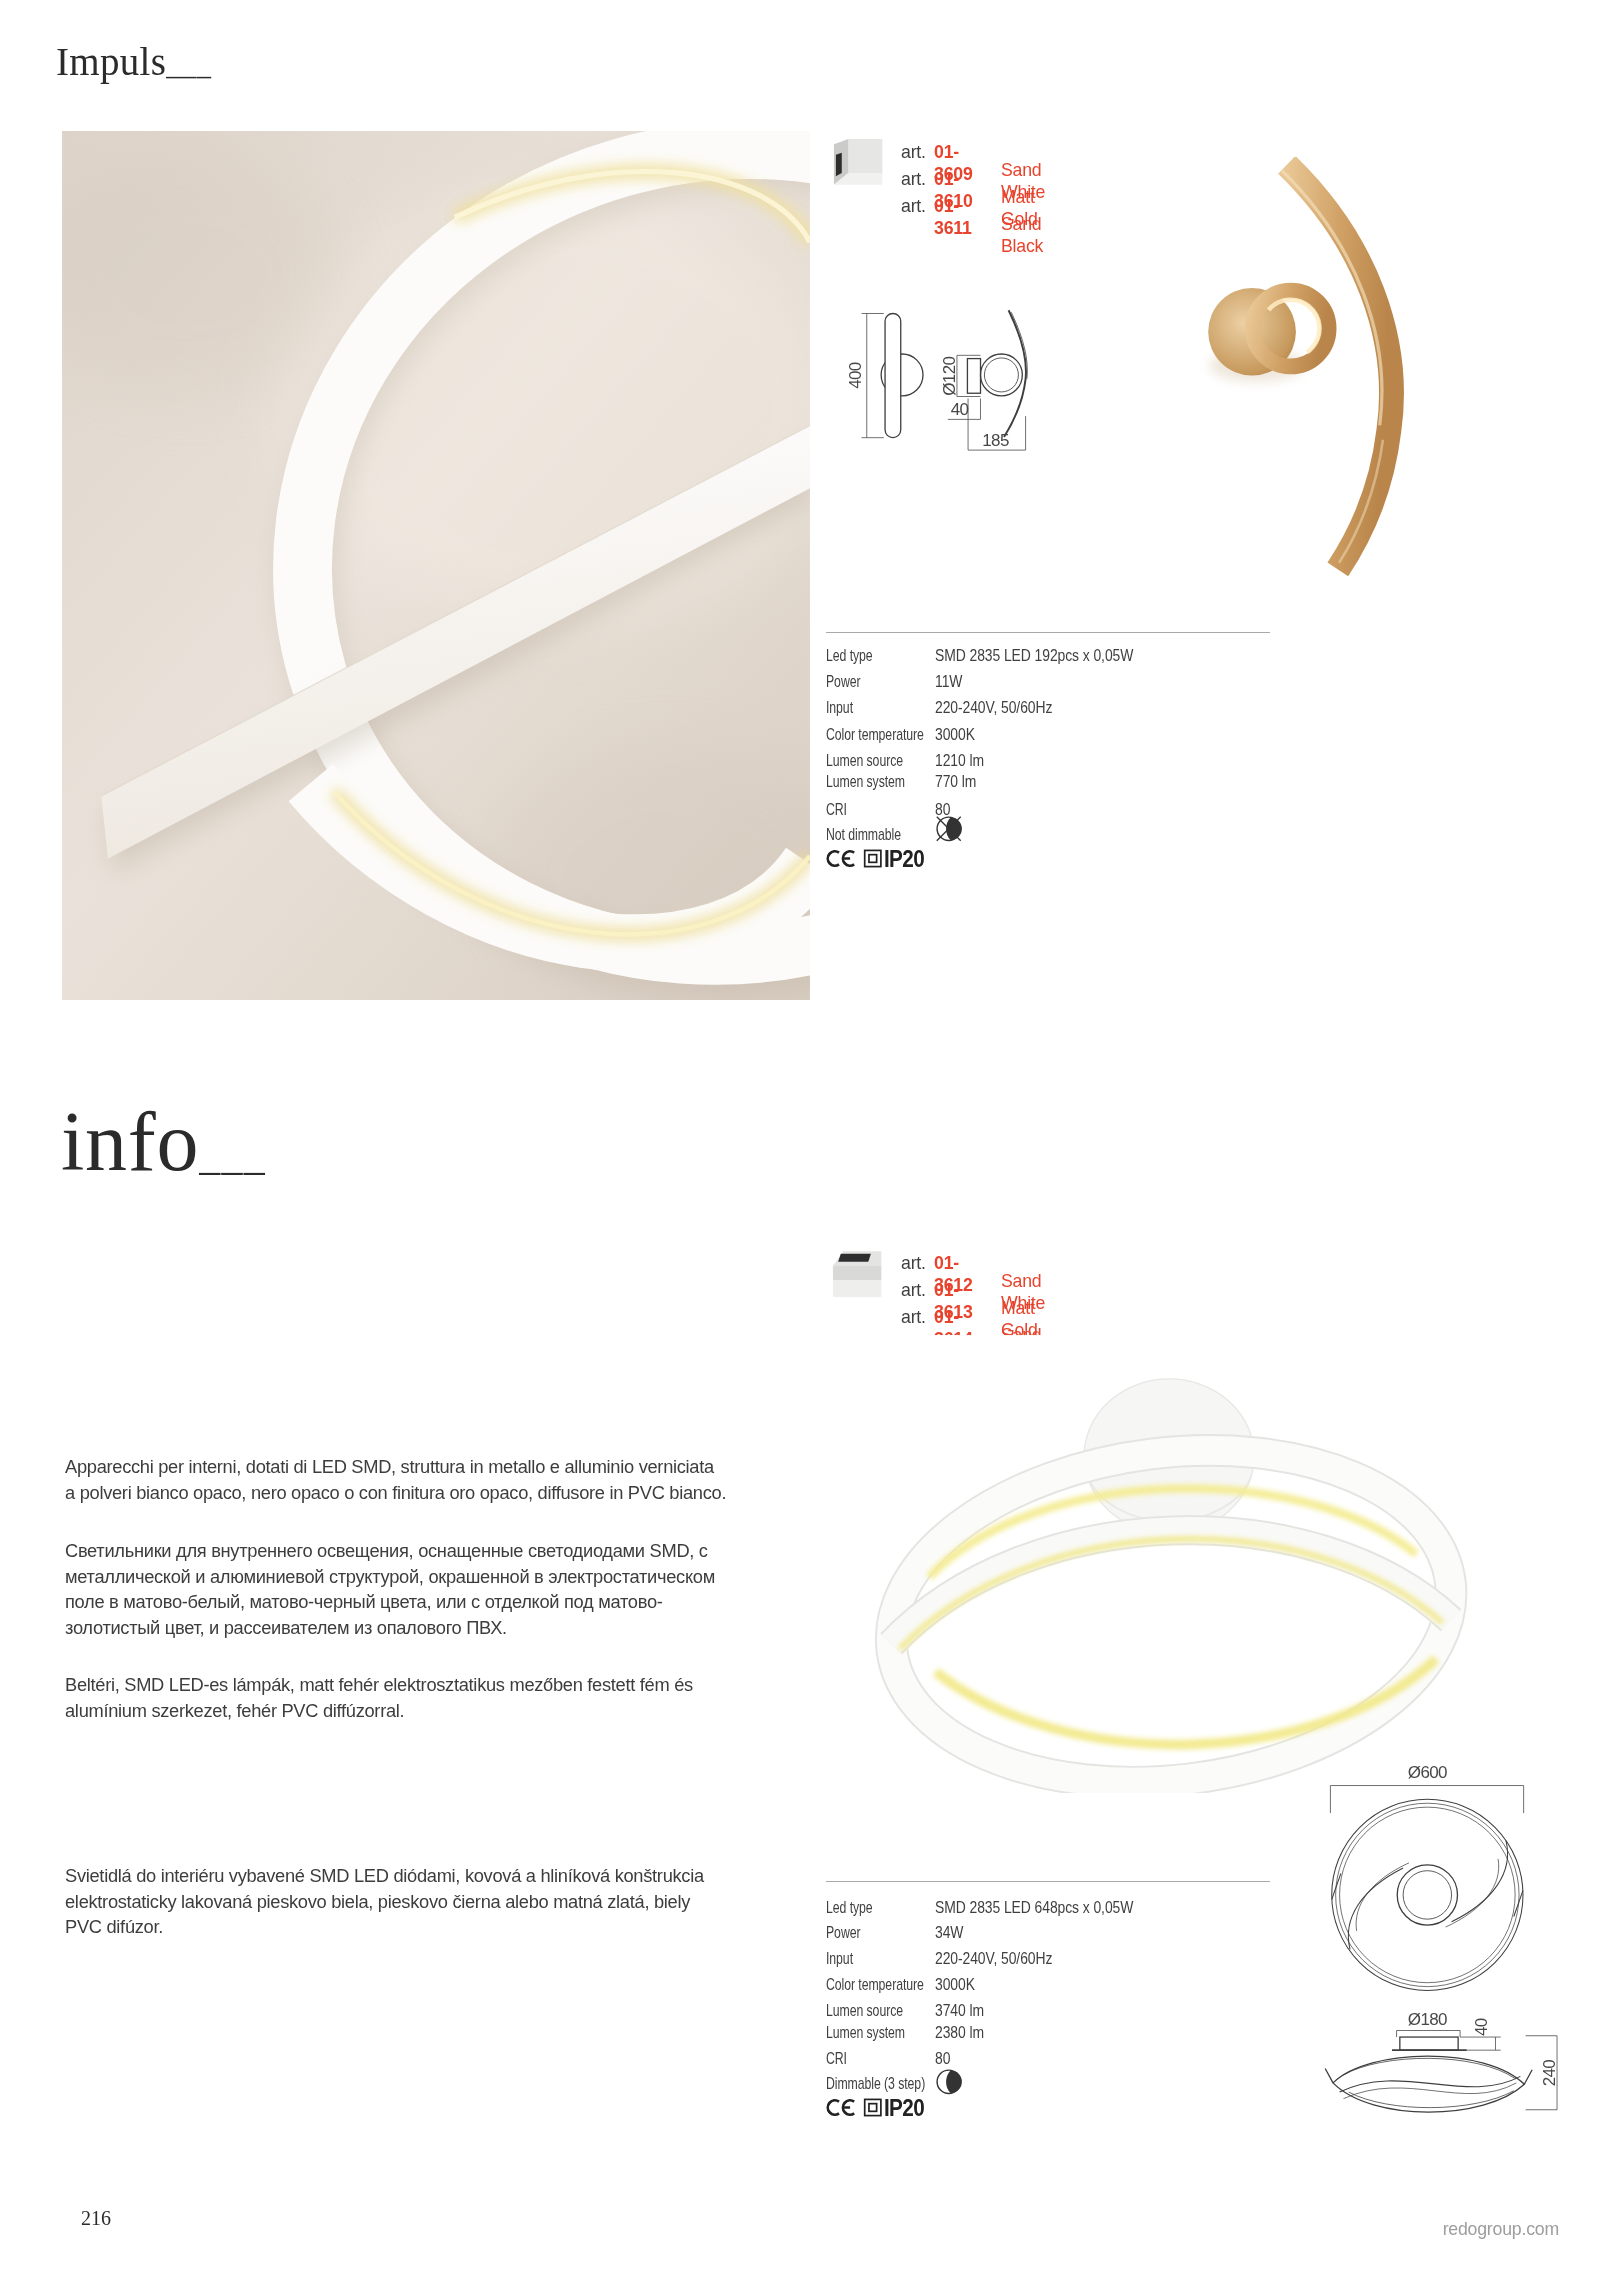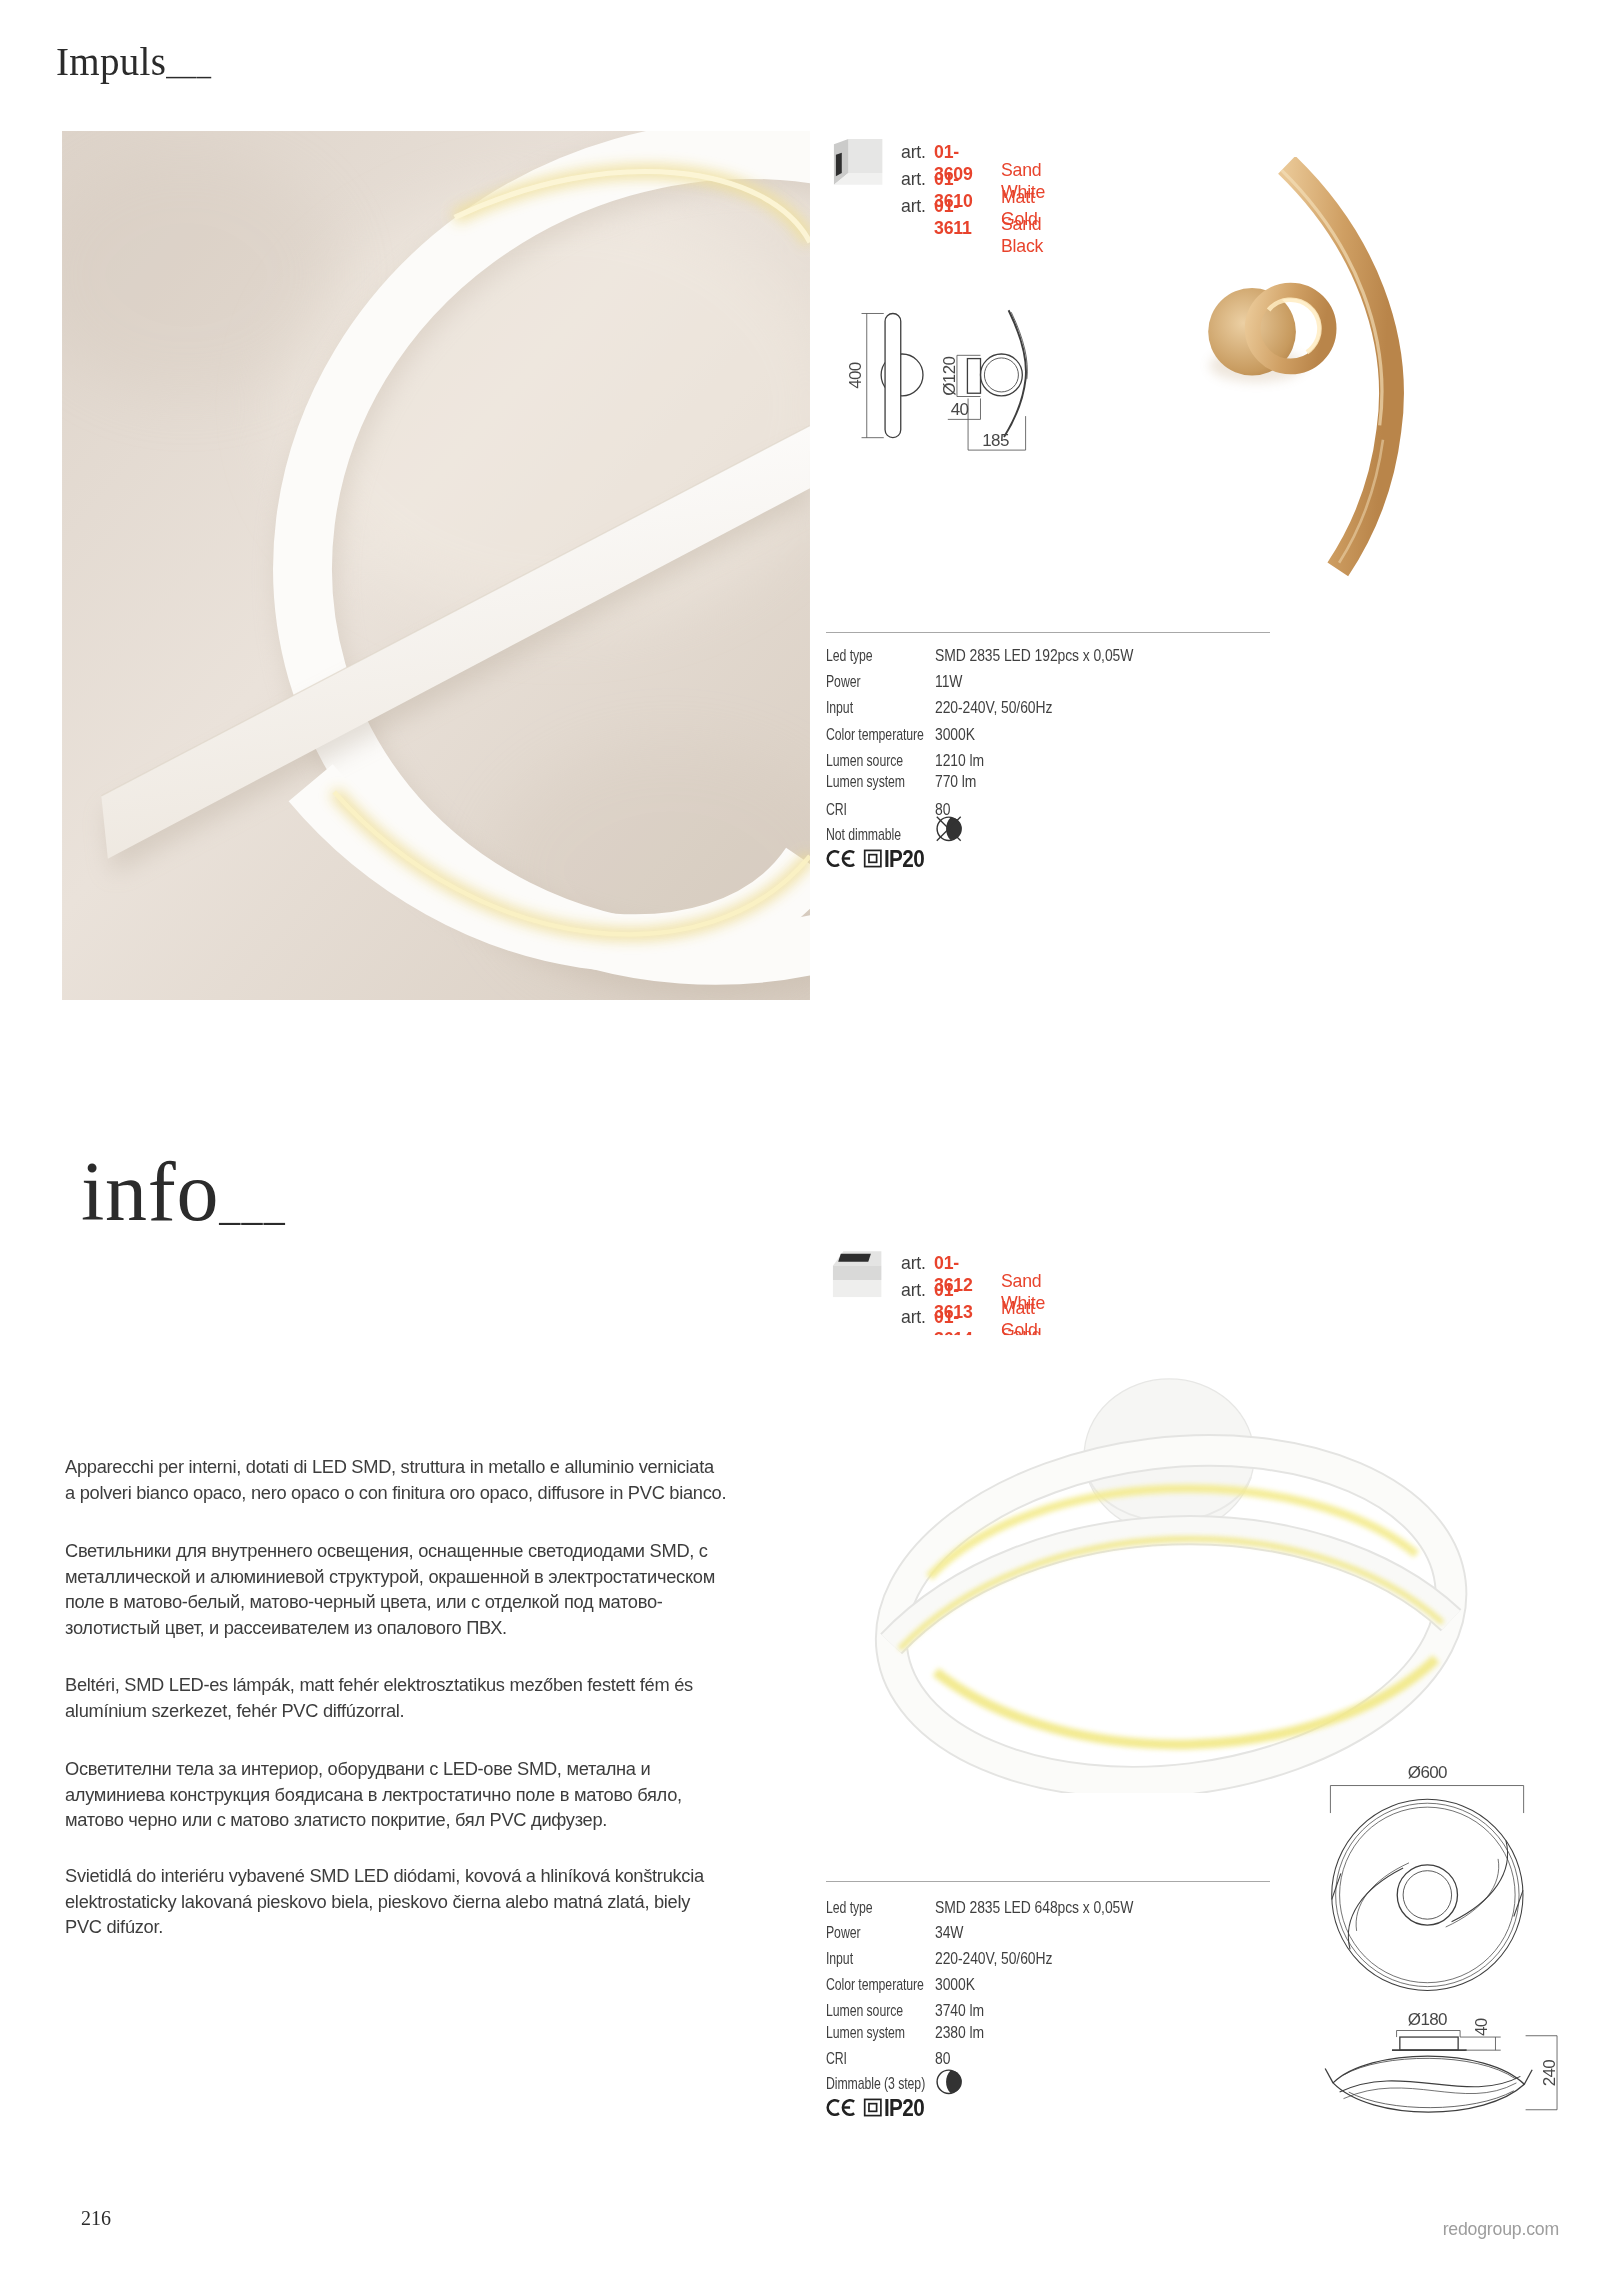--- a/index.html
+++ b/index.html
@@ -8,21 +8,21 @@
     --line:#a8a8a8;
   }
   html,body{margin:0;padding:0;background:#ffffff;}
   #page{position:relative;width:1623px;height:2295px;background:#fff;overflow:hidden;
         font-family:"Liberation Sans",sans-serif;color:var(--ink);}
   .abs{position:absolute;}
   
   .serif{font-family:"Liberation Serif","DejaVu Serif",serif;color:#2b2b2b;}
   .page-title{left:56px;top:41px;font-size:39px;line-height:1.1;letter-spacing:0.3px;}
   .page-title .us{font-size:29px;letter-spacing:0.7px;}
-  .info-title{left:61px;top:1148px;font-size:84px;line-height:1.05;letter-spacing:0.7px;margin-left:20px;}
+  .info-title{left:61px;top:1098px;font-size:84px;line-height:1.05;letter-spacing:0.7px;}
   .info-title .us{font-size:42px;letter-spacing:1.3px;}
   
   .desc{position:absolute;left:65px;width:825px;margin:0;font-size:18.3px;line-height:25.5px;
         letter-spacing:-0.3px;color:#3d3d3d;white-space:pre-line;}
   .desc.en{font-weight:bold;color:#2e2e2e;}
   
   .art-block{position:absolute;width:275px;}
   .art-row{position:absolute;left:0;height:21.6px;font-size:17.7px;line-height:21.6px;letter-spacing:-0.2px;}
   .art-prefix{position:absolute;left:0;color:#3f3f3f;}
   .art-code{position:absolute;left:33px;font-weight:bold;color:var(--red);}
@@ -230,23 +230,20 @@
   </div>
 
   <p class="desc" style="top:1454px;">Apparecchi per interni, dotati di LED SMD, struttura in metallo e alluminio verniciata
 a polveri bianco opaco, nero opaco o con finitura oro opaco, diffusore in PVC bianco.</p>
   <p class="desc" style="top:1538px;">Светильники для внутреннего освещения, оснащенные светодиодами SMD, с
 металлической и алюминиевой структурой, окрашенной в электростатическом
 поле в матово-белый, матово-черный цвета, или с отделкой под матово-
 золотистый цвет, и рассеивателем из опалового ПВХ.</p>
   <p class="desc" style="top:1672px;">Beltéri, SMD LED-es lámpák, matt fehér elektrosztatikus mezőben festett fém és
 alumínium szerkezet, fehér PVC diffúzorral.</p>
-  <p class="desc" style="top:1756px;">Осветителни тела за интериор, оборудвани с LED-ове SMD, метална и
-алуминиева конструкция боядисана в лектростатично поле в матово бяло,
-матово черно или с матово златисто покритие, бял PVC дифузер.</p>
   <p class="desc" style="top:1863px;">Svietidlá do interiéru vybavené SMD LED diódami, kovová a hliníková konštrukcia
 elektrostaticky lakovaná pieskovo biela, pieskovo čierna alebo matná zlatá, biely
 PVC difúzor.</p>
 
   <svg class="abs" style="left:829px;top:1246px;" width="55" height="55" viewBox="0 0 84 84">
     <polygon points="6,30 22,8 80,8 80,30" fill="#e4e4e3"></polygon>
     <rect x="6" y="30" width="74" height="22" fill="#d9d9d8"></rect>
     <rect x="6" y="52" width="74" height="26" fill="#eeeeed"></rect>
     <polygon points="18,12 64,12 60,24 14,24" fill="#2e2e2e"></polygon>
   </svg>

